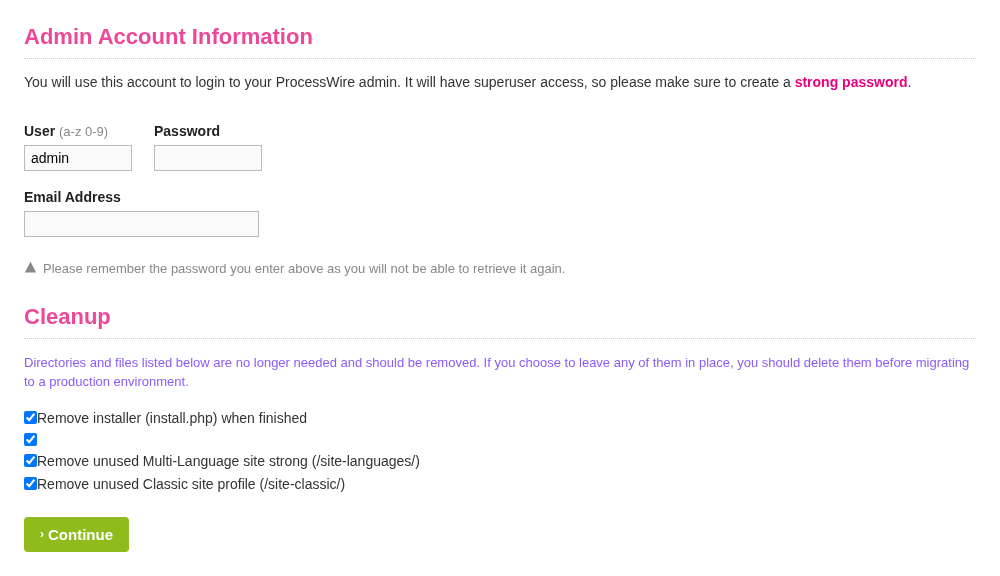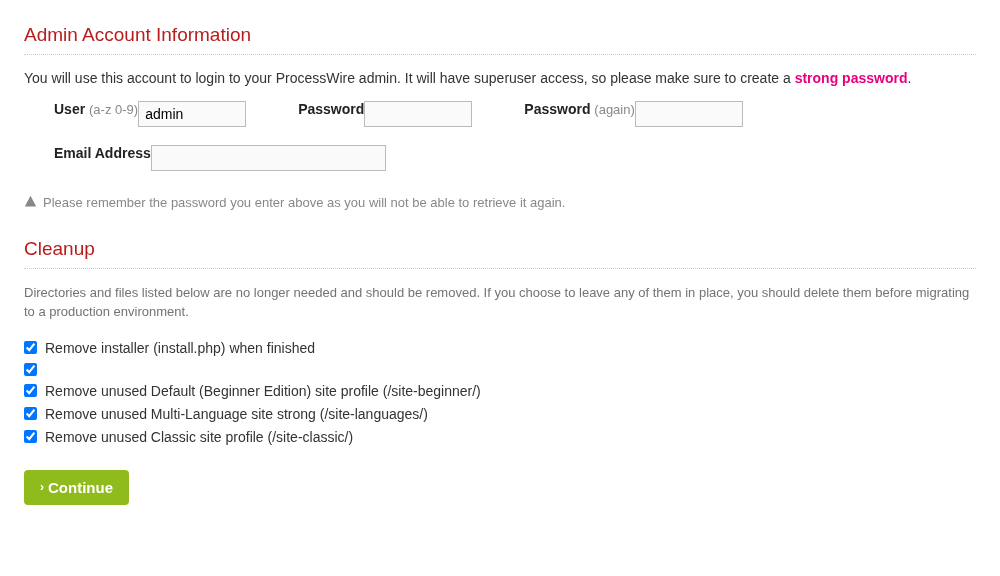--- a/index.html
+++ b/index.html
@@ -4,44 +4,44 @@
   <style>
     * { box-sizing: border-box; margin: 0; padding: 0; }
     body {
       font-family: Arial, Helvetica, sans-serif;
       font-size: 14px;
       color: #333;
       padding: 24px;
       width: 1000px;
     }
     h2.section-title {
-      font-size: 19px;
-      font-weight: normal;
-      color: #b91c1c;
+      font-size: 22px;
+      font-weight: bold;
+      color: #ec4899;
       border-bottom: 1px dotted #ccc;
       padding-bottom: 8px;
       margin-bottom: 14px;
     }
     .intro-text {
       font-size: 14px;
       color: #333;
-      margin-bottom: 12px;
+      margin-bottom: 30px;
       line-height: 1.4;
     }
     .strong-password-link {
       color: #e6007e;
       font-weight: bold;
       text-decoration: none;
     }
     .field-row {
       display: flex;
       gap: 22px;
       margin-bottom: 18px;
     }
-    .field-block { display: flex; flex-direction: row; margin-left: 30px; }
+    .field-block { display: flex; flex-direction: column; }
     .field-label {
       font-size: 14px;
       font-weight: bold;
       color: #222;
       margin-bottom: 6px;
     }
     .label-hint {
       font-weight: normal;
       color: #888;
       font-size: 13px;
@@ -56,29 +56,28 @@
     }
     input.wide { width: 235px; }
     .note-row {
       color: #888;
       font-size: 13px;
       margin: 24px 0 28px 0;
       display: flex;
       gap: 6px;
     }
     .cleanup-desc {
-      color: #737373;
+      color: #8b5cf6;
       font-size: 13px;
       line-height: 1.5;
       margin-bottom: 18px;
     }
     .check-item {
       display: flex;
       align-items: center;
-      gap: 8px;
       margin-bottom: 7px;
       font-size: 14px;
       color: #333;
     }
     .check-item input[type="checkbox"] {
       width: 13px; height: 13px;
     }
     .continue-btn {
       margin-top: 18px;
       background: #8fbb1c;
@@ -117,27 +116,20 @@
     <label class="field-label">
       <span>User</span>
       <span class="label-hint">(a-z 0-9)</span>
     </label>
     <input type="text" value="admin" style="">
   </div>
   <div class="field-block">
     <label class="field-label">Password</label>
     <input type="password" style="">
   </div>
-  <div class="field-block">
-    <label class="field-label">
-      <span>Password</span>
-      <span class="label-hint">(again)</span>
-    </label>
-    <input type="password" style="">
-  </div>
 </div>
 
 <div class="field-block">
   <label class="field-label">Email Address</label>
   <input type="email" class="wide" style="">
 </div>
 
 <div class="note-row">
   <svg class="warning-icon" viewBox="0 0 16 16">
       <path d="M8 1 L15 14 H1 Z M7.2 5.5 h1.6 v4.5 h-1.6 Z M7.2 11 h1.6 v1.6 h-1.6 Z"></path>
@@ -153,24 +145,20 @@
 <div>
   <label class="check-item">
     <input type="checkbox" checked="" style="">
     <span>Remove installer (install.php) when finished</span>
   </label>
   <label class="check-item">
     <input type="checkbox" checked="" style="">
   </label>
   <label class="check-item">
     <input type="checkbox" checked="" style="">
-    <span>Remove unused Default (Beginner Edition) site profile (/site-beginner/)</span>
-  </label>
-  <label class="check-item">
-    <input type="checkbox" checked="" style="">
     <span>Remove unused Multi-Language site strong (/site-languages/)</span>
   </label>
   <label class="check-item">
     <input type="checkbox" checked="" style="">
     <span>Remove unused Classic site profile (/site-classic/)</span>
   </label>
 </div>
 
 <button class="continue-btn">
   <span class="chevron">›</span>

